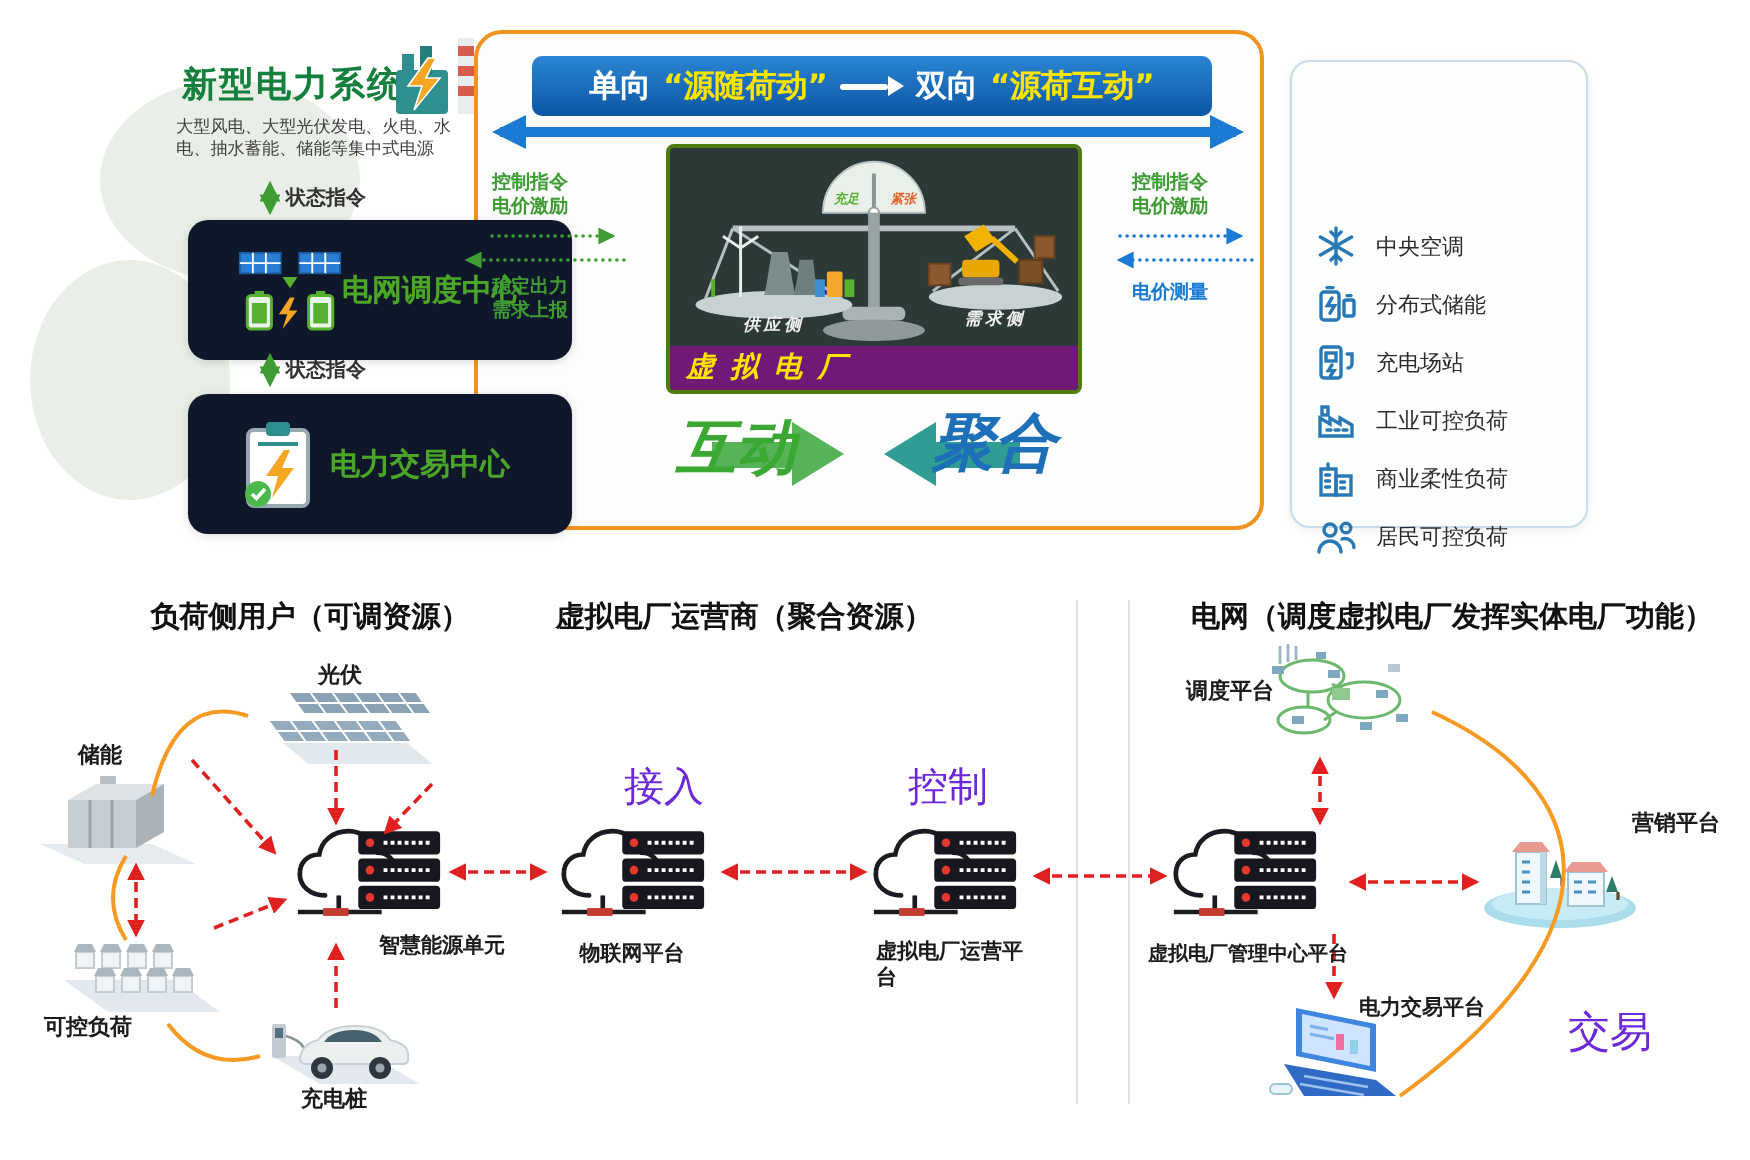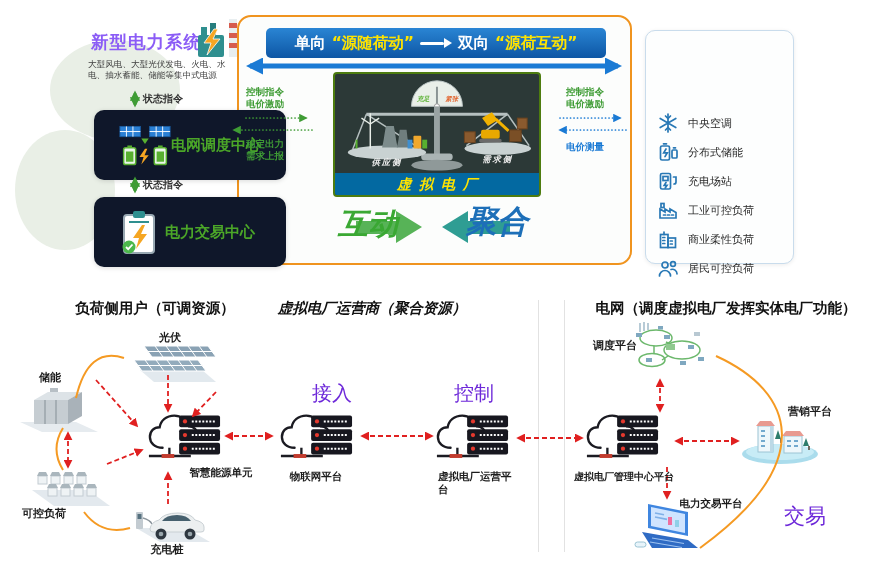--- a/index.html
+++ b/index.html
@@ -1,34 +1,34 @@
 <!DOCTYPE html>
 <html><head>
 <meta charset="utf-8">
 <style>
   html,body{margin:0;padding:0;background:#fff;font-family:"DejaVu Sans",sans-serif;}
   #stage{position:relative;width:875px;height:580px;background:#fff;overflow:hidden;}
   .abs{position:absolute;}
   .blob{position:absolute;background:#e9efe6;border-radius:50%;z-index:0;}
   
-  .tl-title{left:91px;top:30px;font-size:17.5px;font-weight:bold;color:#8b5cf6;letter-spacing:1px;z-index:3;}
+  .tl-title{left:91px;top:30px;font-size:17.5px;font-weight:bold;color:#15803d;letter-spacing:1px;z-index:3;}
   .tl-sub{left:88px;top:59px;width:152px;font-size:8.6px;line-height:10.5px;color:#3f3f3f;z-index:3;}
   .status-label{font-size:10px;font-weight:bold;color:#333;z-index:3;}
   .wbox{background:#0f172a;border-radius:10px;box-shadow:0 1px 5px rgba(0,0,0,.14);display:flex;align-items:center;padding:5px 25px;z-index:3;}
   .wbox-label{flex:1;text-align:center;font-size:15px;line-height:19px;font-weight:bold;color:#4ba628;}
   
   .cpanel{left:237px;top:15px;width:391px;height:246px;border:2.5px solid #f0941f;border-radius:14px;background:#fcfdfc;z-index:1;}
   .cbanner{left:266px;top:28px;width:340px;height:30px;border-radius:5px;background:linear-gradient(180deg,#2a85d4,#0d56a4);display:flex;align-items:center;justify-content:center;gap:6px;color:#fff;font-size:15.5px;font-weight:bold;z-index:4;}
   .cbanner .yq{color:#ffe400;}
   .wline{display:inline-block;width:24px;height:3px;background:#fff;border-radius:2px;}
   .whead{display:inline-block;width:0;height:0;border-top:5px solid transparent;border-bottom:5px solid transparent;border-left:8px solid #fff;margin-left:-6px;}
   .ctl{font-size:9.5px;line-height:12px;font-weight:bold;z-index:4;}
   .green-t{color:#3f9c35;} .blue-t{color:#1a7ad4;}
   .scalewrap{left:333px;top:72px;width:204px;height:121px;background:#2c3937;border:2px solid #4d7c0f;border-radius:4px;z-index:4;overflow:hidden;font-style:italic;}
-  .vppbanner{position:absolute;left:0;bottom:0;width:100%;height:22px;background:#0369a1;color:#ffe400;font-size:14px;font-weight:bold;letter-spacing:8px;text-align:center;line-height:22px;text-indent:8px;}
+  .vppbanner{position:absolute;left:0;bottom:0;width:100%;height:22px;background:#701a75;color:#ffe400;font-size:14px;font-weight:bold;letter-spacing:8px;line-height:22px;text-indent:8px;}
   .script-word{font-family:"DejaVu Serif",serif;font-style:italic;font-weight:bold;z-index:6;}
   .barrow{z-index:5;}
   
   .rpanel{left:645px;top:30px;width:147px;height:232px;background:#fdfefe;border:1.5px solid #c9dcec;border-radius:10px;box-shadow:0 1px 4px rgba(0,0,0,.08);z-index:2;}
   .rheader{left:653px;top:44px;width:112px;height:21px;background:#19567d;border-radius:7px;color:#fff;font-size:11px;font-weight:bold;text-align:center;line-height:21px;z-index:3;}
   .rlist{left:657px;top:76px;width:132px;display:flex;flex-direction:column;gap:7px;z-index:3;margin-top:36px;}
   .rrow{display:flex;align-items:center;gap:9px;height:22px;}
   .rrow .rlabel{font-size:11px;font-weight:500;color:#2b2b2b;}
   
   .bheader{font-size:14.5px;font-weight:bold;color:#111;text-align:center;z-index:3;}
@@ -221,21 +221,21 @@
           <path d="M14 12.5a4.6 4.6 0 0 1 6 4.3"></path>
       </svg>
       <span class="rlabel">居民可控负荷</span>
     </div>
   </div>
 
   <div class="abs divider" style="left:538px;"></div>
   <div class="abs divider" style="left:564px;"></div>
 
   <div class="abs bheader" style="left:40px;top:299px;width:230px;">负荷侧用户（可调资源）</div>
-  <div class="abs bheader" style="left:262px;top:299px;width:220px;font-style:italic;">虚拟电厂运营商（聚合资源）</div>
+  <div class="abs bheader" style="left:262px;top:299px;width:220px;">虚拟电厂运营商（聚合资源）</div>
   <div class="abs bheader" style="left:576px;top:299px;width:300px;">电网（调度虚拟电厂发挥实体电厂功能）</div>
 
   <svg class="abs node" style="left:124px;top:342px;" width="92" height="40" viewBox="0 0 92 40">
     <polygon points="16,28 78,28 92,40 30,40" fill="#e2e9ee"></polygon>
     <polygon points="20,4 84,4 92,15 28,15" fill="#8aa2b4" stroke="#fff" stroke-width="1"></polygon>
     <path d="M31 4L39 15M42 4L50 15M53 4L61 15M64 4L72 15M75 4L83 15M24 9.5H88" stroke="#fff" stroke-width="1"></path>
     <polygon points="10,18 74,18 82,29 18,29" fill="#93abbc" stroke="#fff" stroke-width="1"></polygon>
     <path d="M21 18L29 29M32 18L40 29M43 18L51 29M54 18L62 29M65 18L73 29M14 23.5H78" stroke="#fff" stroke-width="1"></path>
   </svg>
   <svg class="abs node" style="left:20px;top:384px;" width="78" height="48" viewBox="0 0 78 48">
@@ -415,21 +415,21 @@
 
   <div class="abs nlabel" style="left:130px;top:330px;width:80px;">光伏</div>
   <div class="abs nlabel" style="left:22px;top:370px;width:56px;">储能</div>
   <div class="abs nlabel" style="left:12px;top:506px;width:64px;">可控负荷</div>
   <div class="abs nlabel" style="left:132px;top:542px;width:70px;">充电桩</div>
   <div class="abs nlabel" style="left:178px;top:466px;width:86px;font-size:10.5px;">智慧能源单元</div>
   <div class="abs nlabel" style="left:278px;top:470px;width:76px;font-size:10.5px;">物联网平台</div>
   <div class="abs nlabel" style="left:438px;top:470px;width:82px;font-size:10.5px;text-align:left;line-height:12.5px;">虚拟电厂运营平台</div>
   <div class="abs nlabel" style="left:572px;top:470px;width:104px;font-size:10px;white-space:nowrap;">虚拟电厂管理中心平台</div>
   <div class="abs nlabel" style="left:588px;top:338px;width:54px;">调度平台</div>
-  <div class="abs nlabel" style="left:780px;top:404px;width:60px;">营销平台</div>
+  <div class="abs nlabel" style="left:808px;top:404px;width:60px;">营销平台</div>
   <div class="abs nlabel" style="left:672px;top:497px;width:78px;font-size:10.5px;">电力交易平台</div>
 
   <div class="abs flow" style="left:312px;top:380px;width:64px;font-size:20px;">接入</div>
   <div class="abs flow" style="left:454px;top:380px;width:64px;font-size:20px;">控制</div>
   <div class="abs flow" style="left:784px;top:502px;width:64px;font-size:21px;">交易</div>
 
   <svg id="overlay" width="875" height="580" viewBox="0 0 875 580">
     <defs>
       <marker id="mr" markerWidth="5" markerHeight="5" refX="4" refY="2.5" orient="auto-start-reverse" viewBox="0 0 5 5">
           <path d="M0 0L5 2.5L0 5Z" fill="#e02020"></path>

